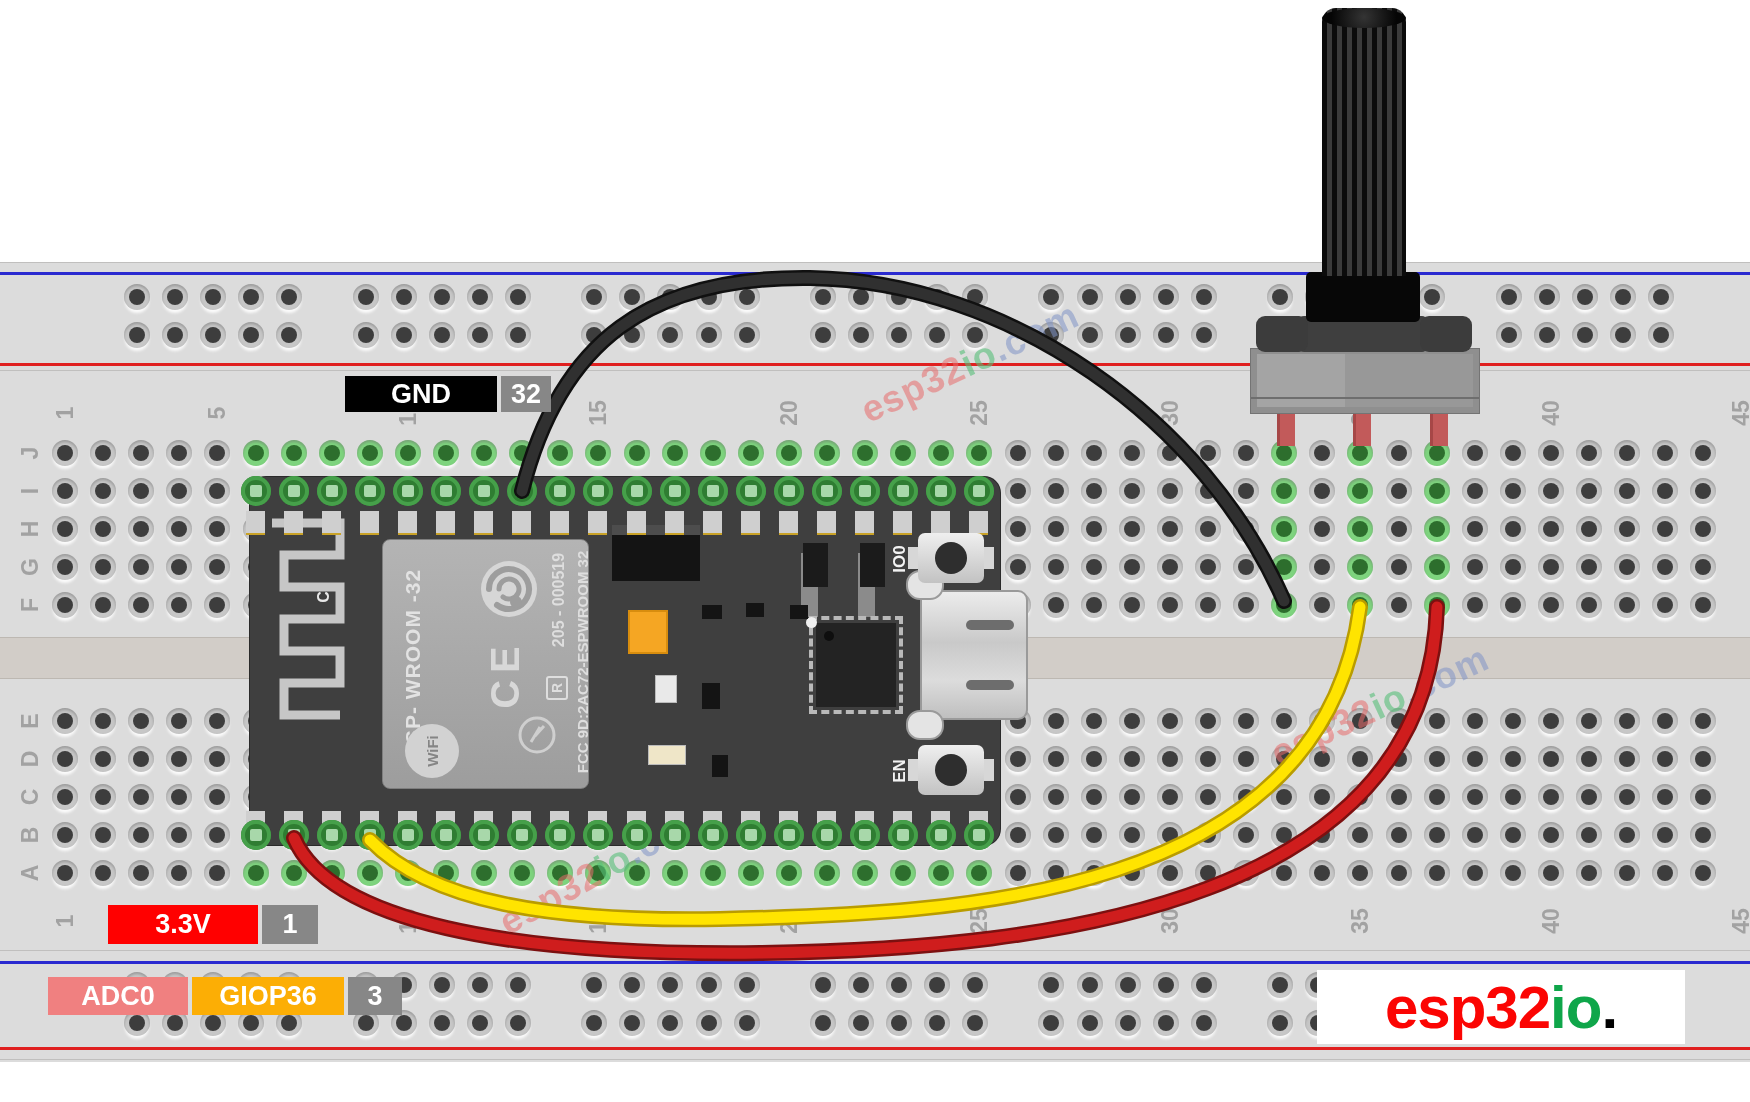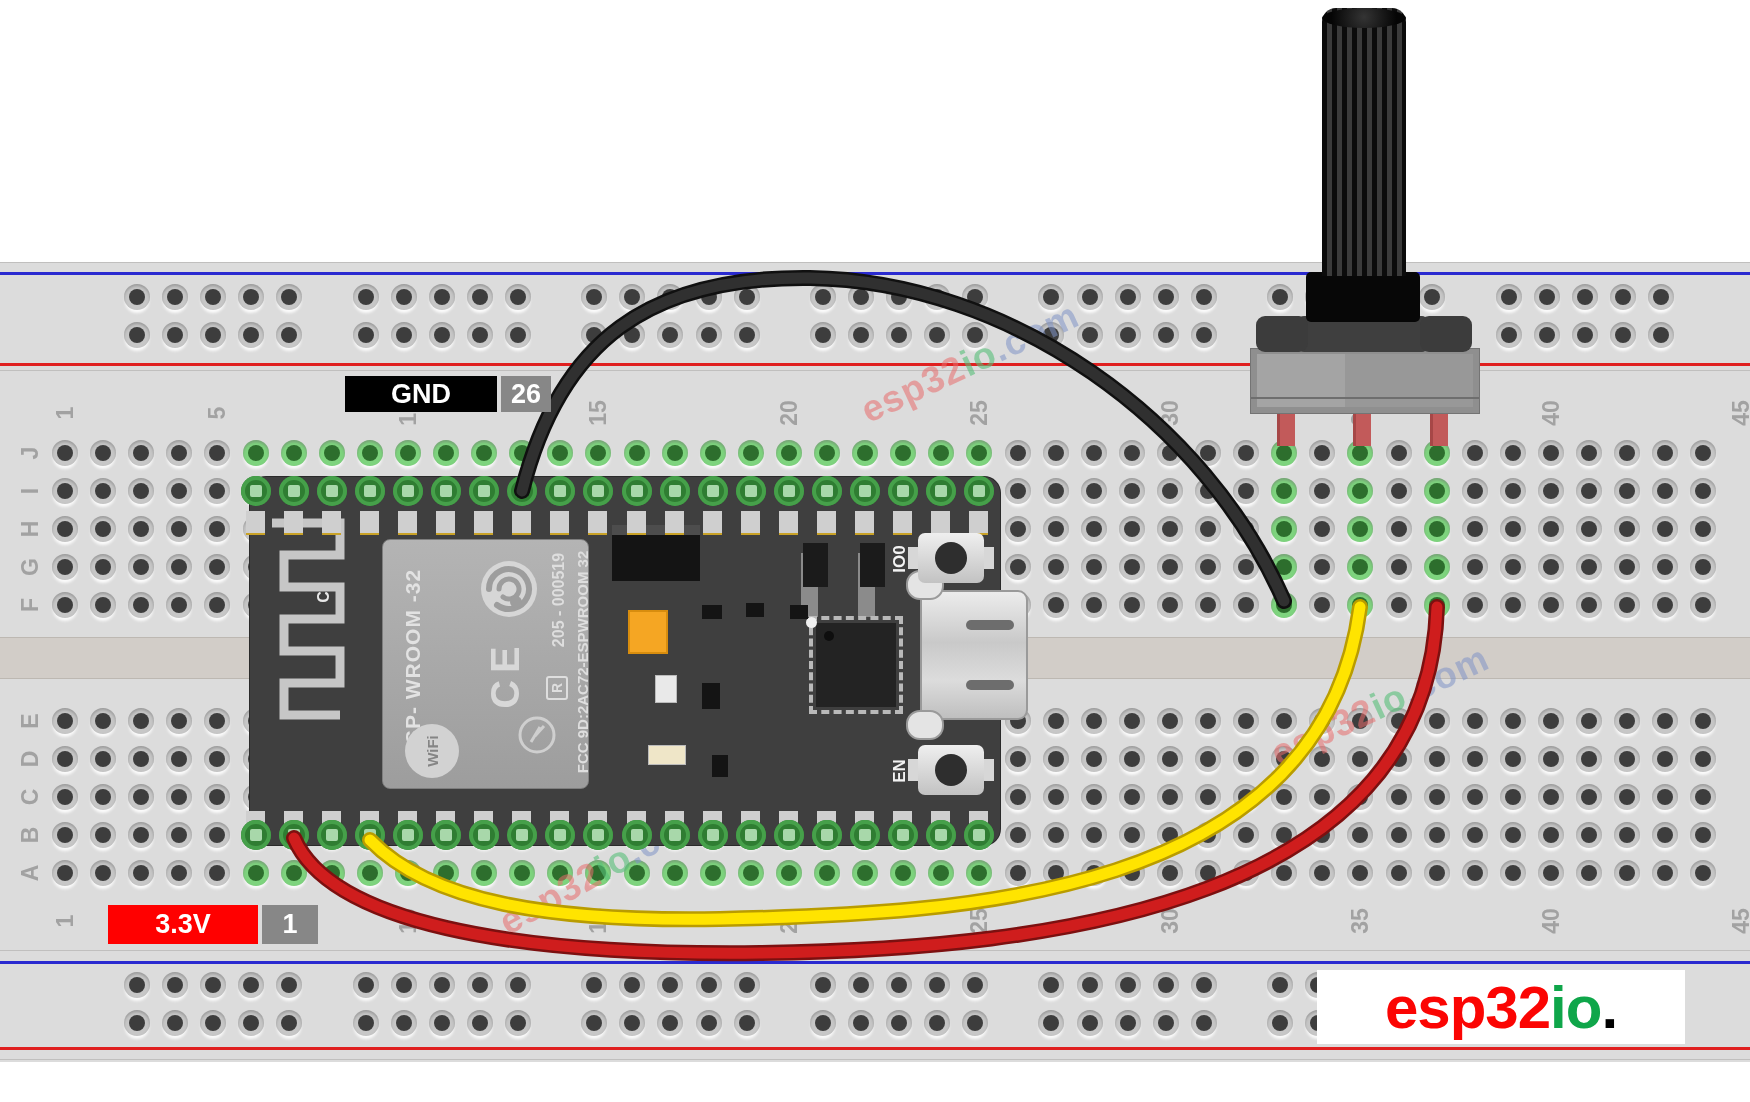--- a/index.html
+++ b/index.html
@@ -874,25 +874,30 @@
       <path d="M522,491 C560,340 650,276 810,278 C1010,281 1205,420 1284,601" fill="none" stroke="#101010" stroke-width="16" stroke-linecap="round"></path>
       <path d="M522,491 C560,340 650,276 810,278 C1010,281 1205,420 1284,601" fill="none" stroke="#303030" stroke-width="11" stroke-linecap="round"></path>
       <path d="M370,840 C430,902 550,922 720,919 C960,914 1322,898 1360,607" fill="none" stroke="#b99c00" stroke-width="16" stroke-linecap="round"></path>
       <path d="M370,840 C430,902 550,922 720,919 C960,914 1322,898 1360,607" fill="none" stroke="#ffe400" stroke-width="11" stroke-linecap="round"></path>
       <path d="M294,838 C330,922 510,956 760,953 C1060,949 1428,900 1437,607" fill="none" stroke="#7c1010" stroke-width="16" stroke-linecap="round"></path>
       <path d="M294,838 C330,922 510,956 760,953 C1060,949 1428,900 1437,607" fill="none" stroke="#cf1d1d" stroke-width="11" stroke-linecap="round"></path>
     </svg>
 
   <div class="abs badge" style="left:345px;top:376px;">
     <div class="seg" style="width: 152px; height: 36px; background: rgb(0, 0, 0); color: rgb(255, 255, 255);">GND</div>
-    <div class="seg" style="width: 50px; height: 36px; background: rgb(135, 135, 135);">26</div>
+    <div class="seg" style="width: 50px; height: 36px; background: rgb(135, 135, 135);">32</div>
   </div>
   <div class="abs badge" style="left:108px;top:905px;">
     <div class="seg" style="width: 150px; height: 39px; background: rgb(255, 0, 0); color: rgb(255, 255, 255);">3.3V</div>
     <div class="seg" style="width: 56px; height: 39px; background: rgb(135, 135, 135);">1</div>
+  </div>
+  <div class="abs badge" style="left:48px;top:977px;">
+    <div class="seg" style="width: 140px; height: 38px; background: rgb(240, 128, 128);">ADC0</div>
+    <div class="seg" style="width: 152px; height: 38px; background: rgb(252, 174, 5);">GIOP36</div>
+    <div class="seg" style="width: 54px; height: 38px; background: rgb(135, 135, 135);">3</div>
   </div>
 
   <div class="abs logo">
     <span style="color: rgb(251, 5, 3);">esp32</span>
       <span style="color: rgb(15, 166, 74);">io</span>
       <span style="color: rgb(0, 0, 0);">.</span>
   </div>
 </div>
 
 </body></html>

